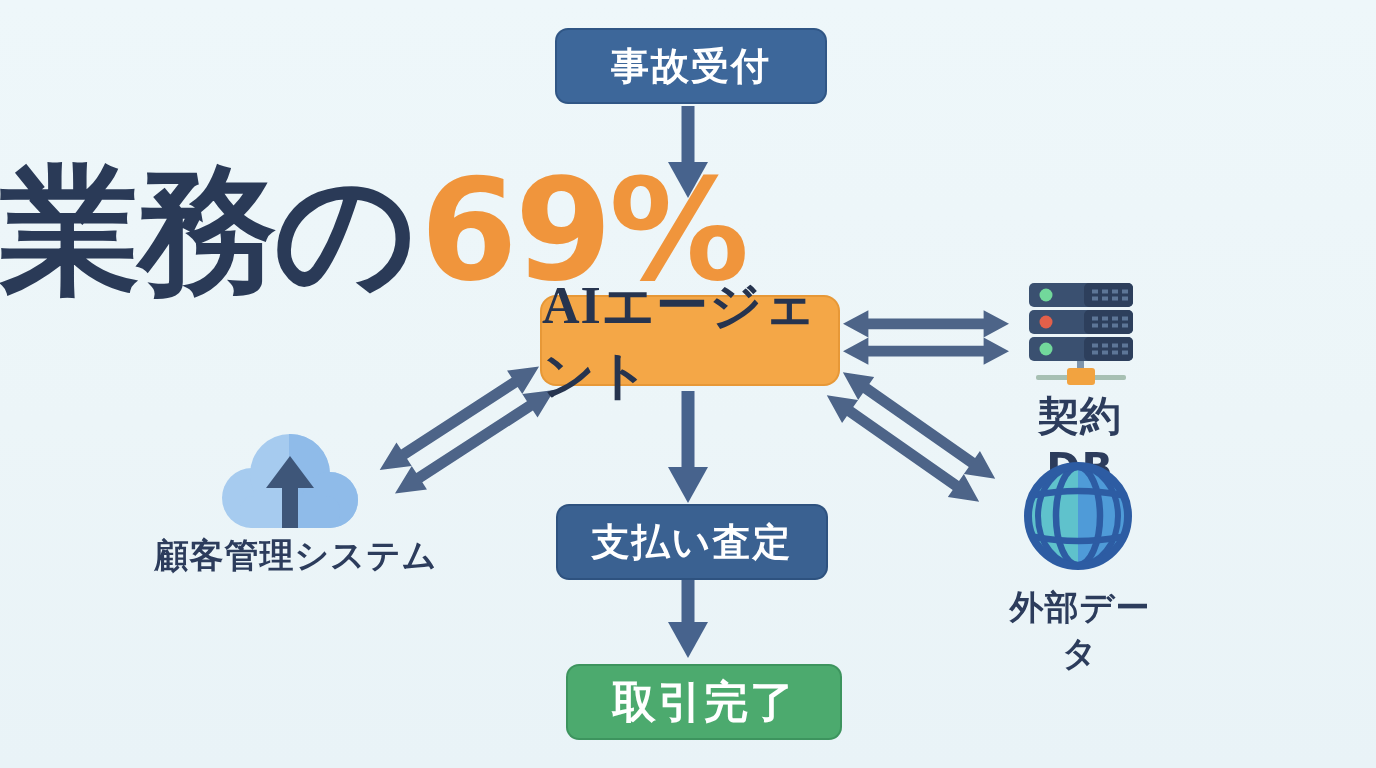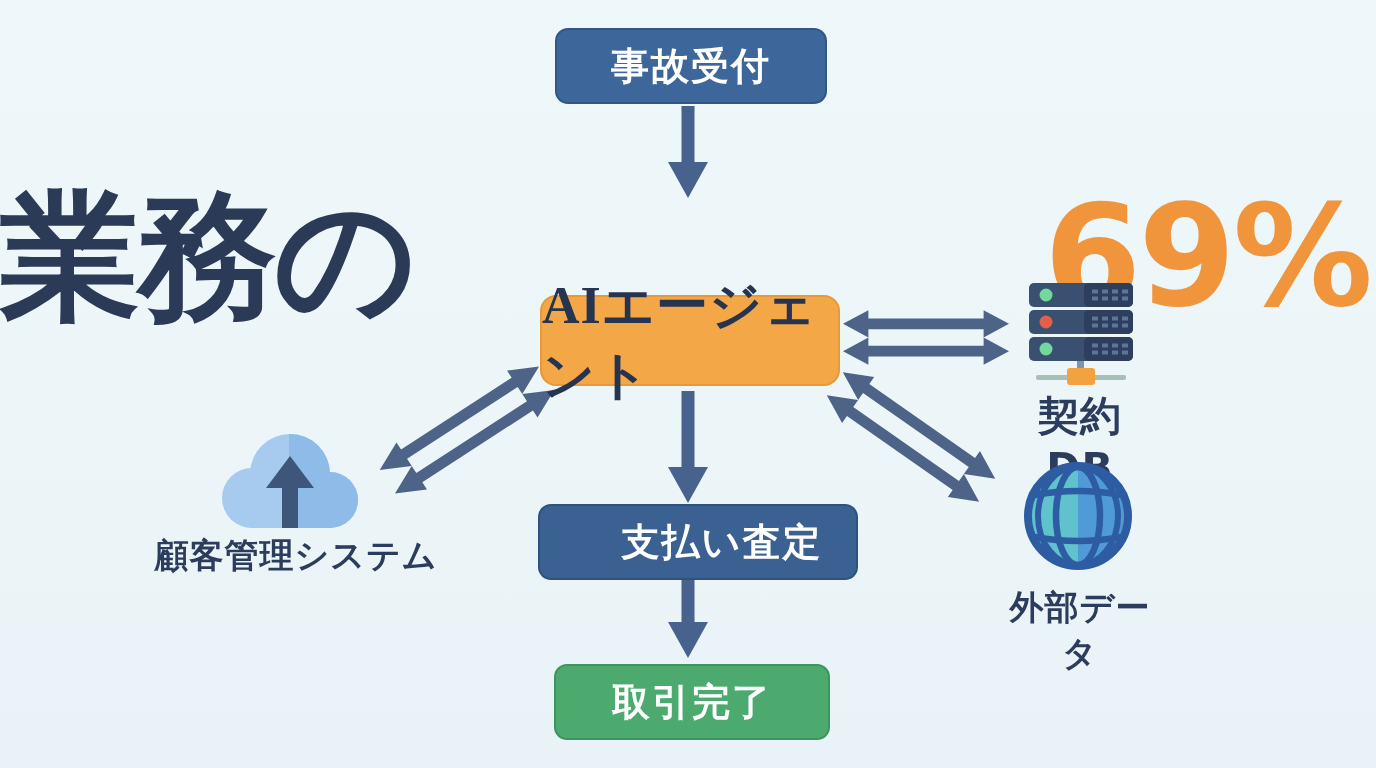--- a/index.html
+++ b/index.html
@@ -6,25 +6,25 @@
   body{font-family:"DejaVu Sans",sans-serif;}
   .canvas{
     position:relative;width:1376px;height:768px;overflow:hidden;
     background:linear-gradient(180deg,#eef7fa 0%,#ecf5f8 55%,#e9f3f7 100%);
   }
   .node{
     position:absolute;display:flex;align-items:center;justify-content:center;
     border-radius:13px;font-weight:bold;letter-spacing:2px;z-index:3;font-family:Liberation Serif, serif;
   }
   .node-blue{background:#3d679a;border:2px solid rgba(25,55,95,0.35);color:#ffffff;font-size:38px;}
-  .node-green{background:#4caa6e;border:2px solid rgba(35,110,65,0.35);color:#ffffff;font-size:38px;}
+  .node-green{background:#4caa6e;border:2px solid rgba(35,110,65,0.35);color:#ffffff;font-size:44px;margin-left:12px;}
   .node-orange{background:#f4a747;border:2px solid rgba(205,125,25,0.35);color:#26344f;font-size:52px;letter-spacing:1px;border-radius:16px;}
   .headline{
-    position:absolute;left:0;top:172px;width:1376px;height:170px;z-index:1;
-    display:flex;align-items:center;justify-content:space-between;white-space:nowrap;
+    position:absolute;left:0;top:146px;width:1376px;height:170px;z-index:1;
+    display:flex;align-items:center;justify-content:flex-start;white-space:nowrap;
     font-size:140px;font-weight:800;line-height:1;letter-spacing:-3px;color:#2a3a57;
   }
   .headline .hl{color:#f0953c;padding:0 6px;}
   .arrow{position:absolute;z-index:2;}
   .icon{position:absolute;z-index:3;}
   .syslabel{
     position:absolute;z-index:3;text-align:center;
     font-size:34px;font-weight:bold;color:#2c3c5c;letter-spacing:1px;
   }
 </style>
@@ -64,21 +64,21 @@
   <svg class="arrow" style="left:818px;top:407px;transform:rotate(35deg);" width="186" height="60" viewBox="0 0 170 60" preserveAspectRatio="none">
     <polygon points="0,16 26,2 26,10.5 144,10.5 144,2 170,16 144,30 144,21.5 26,21.5 26,30" fill="#4d6488"></polygon>
     <polygon points="0,44 26,30 26,38.5 144,38.5 144,30 170,44 144,58 144,49.5 26,49.5 26,58" fill="#4d6488"></polygon>
   </svg>
 
   <svg class="arrow" style="left:666px;top:391px;" width="44" height="112" viewBox="0 0 44 112">
     <rect x="15.5" y="0" width="13" height="80" fill="#47638d"></rect>
     <polygon points="2,76 42,76 22,112" fill="#47638d"></polygon>
   </svg>
 
-  <div class="node node-blue" style="left:538px;top:504px;width:268px;height:72px;background:#3a6191;padding-left:48px;">
+  <div class="node node-blue" style="left:556px;top:504px;width:268px;height:72px;background:#3a6191;">
     <span>支払い査定</span>
   </div>
 
   <svg class="arrow" style="left:666px;top:578px;" width="44" height="82" viewBox="0 0 44 82">
     <rect x="15.5" y="0" width="13" height="48" fill="#47638d"></rect>
     <polygon points="2,44 42,44 22,80" fill="#47638d"></polygon>
   </svg>
 
   <div class="node node-green" style="left:554px;top:664px;width:272px;height:72px;">
     <span>取引完了</span>

